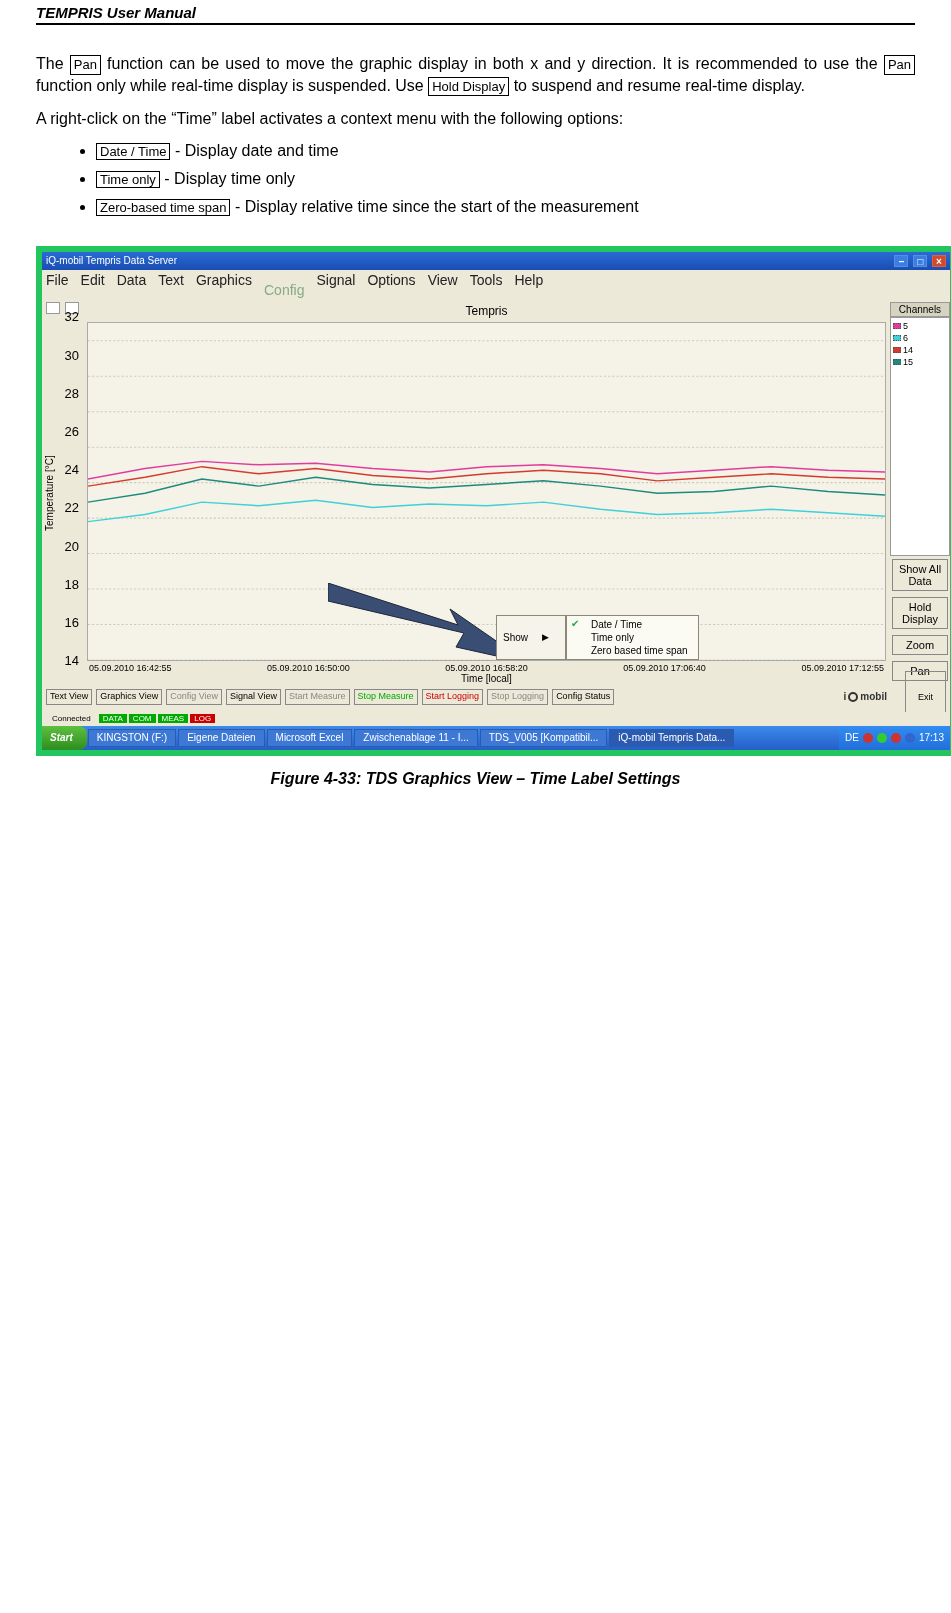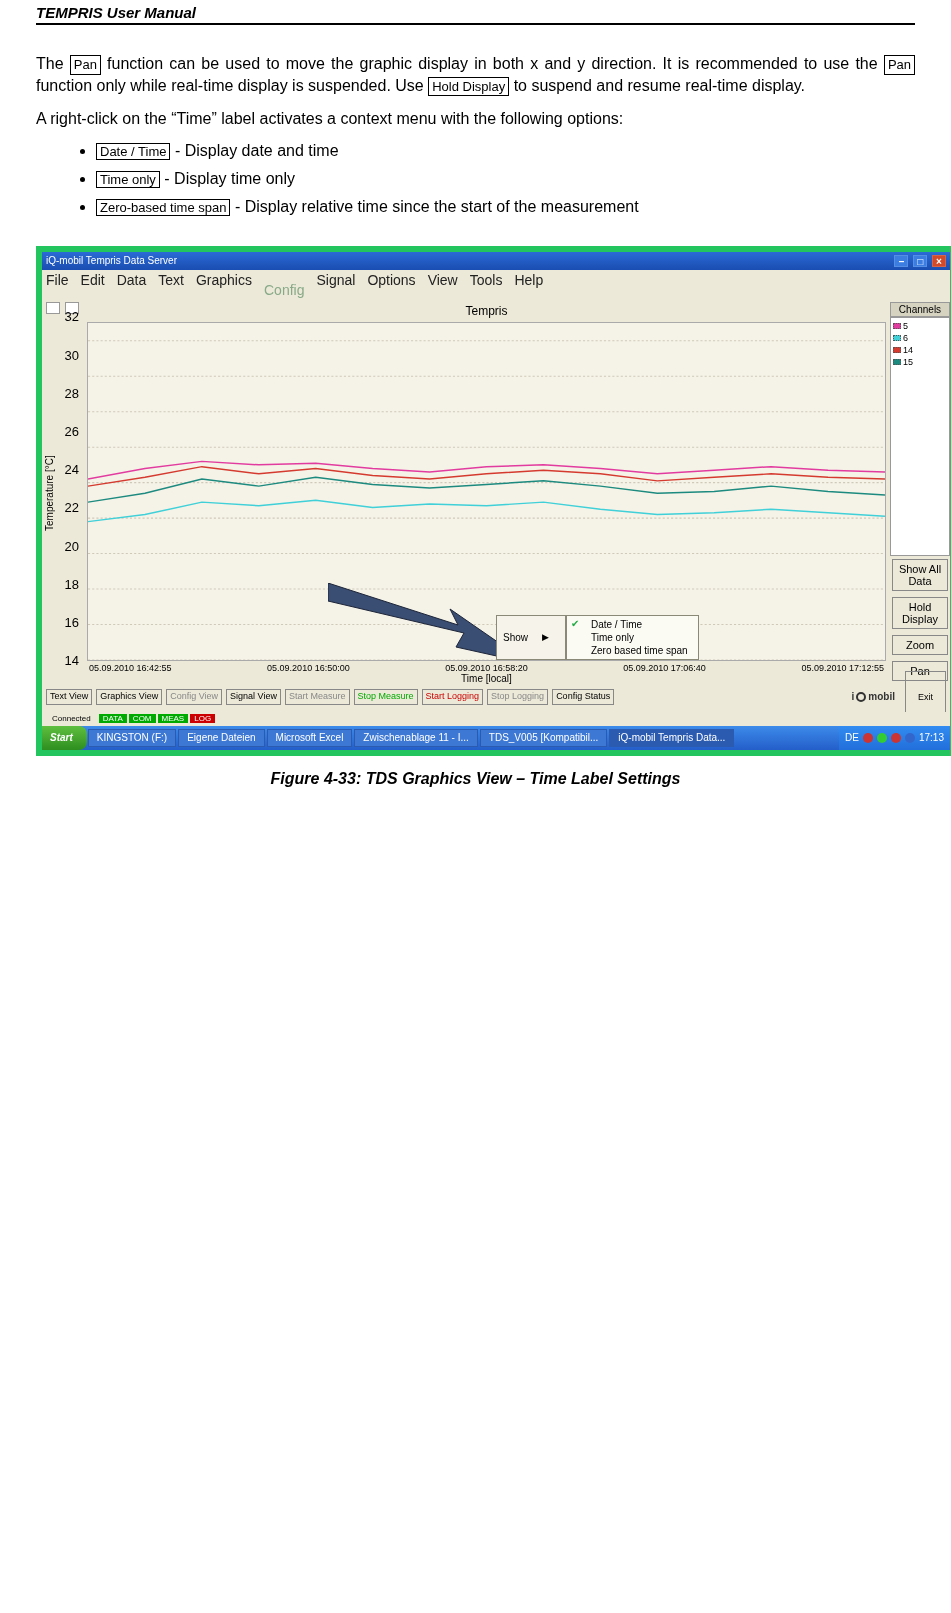--- a/index.html
+++ b/index.html
@@ -59,21 +59,21 @@
   .ctx-menu div { padding: 1px 6px; white-space: nowrap; }
 
   
   .bottombar { position: absolute; left: 0; right: 0; bottom: 40px; height: 26px; background: #ece9d8; display: flex; align-items: center; padding: 0 4px; gap: 4px; font-size: 9px; }
   .bbtn { border: 1px solid #888; padding: 2px 3px; min-width: 42px; line-height: 1.05; background: #ece9d8; }
   .bbtn.gray { color: #888; }
   .bbtn.green { color: #0a0; }
   .bbtn.red { color: #c00; }
   .logo { margin-left: auto; font-weight: bold; font-size: 10px; color: #333; display: flex; align-items: center; gap: 2px; }
   .logo .dot { width: 10px; height: 10px; border: 2px solid #333; border-radius: 50%; display: inline-block; position: relative; }
-  .exitbtn { border: 1px solid #888; padding: 20px 12px; margin-left: 6px; }
+  .exitbtn { border: 1px solid #888; padding: 20px 12px; margin-left: 14px; }
 
   
   .status-strip { position: absolute; left: 0; right: 0; bottom: 24px; height: 14px; background: #ece9d8; display: flex; align-items: center; gap: 2px; padding: 0 4px; font-size: 8px; }
   .status-strip .lbl { padding: 0 6px; }
   .status-strip .cell { padding: 0 4px; color: #fff; }
   .cell.green { background: #0a0; }
   .cell.red { background: #c00; }
 
   
   .taskbar { position: absolute; left: 0; right: 0; bottom: 0; height: 24px; background: linear-gradient(#3c8bea,#245ec9); display: flex; align-items: center; color: #fff; font-size: 10px; }

